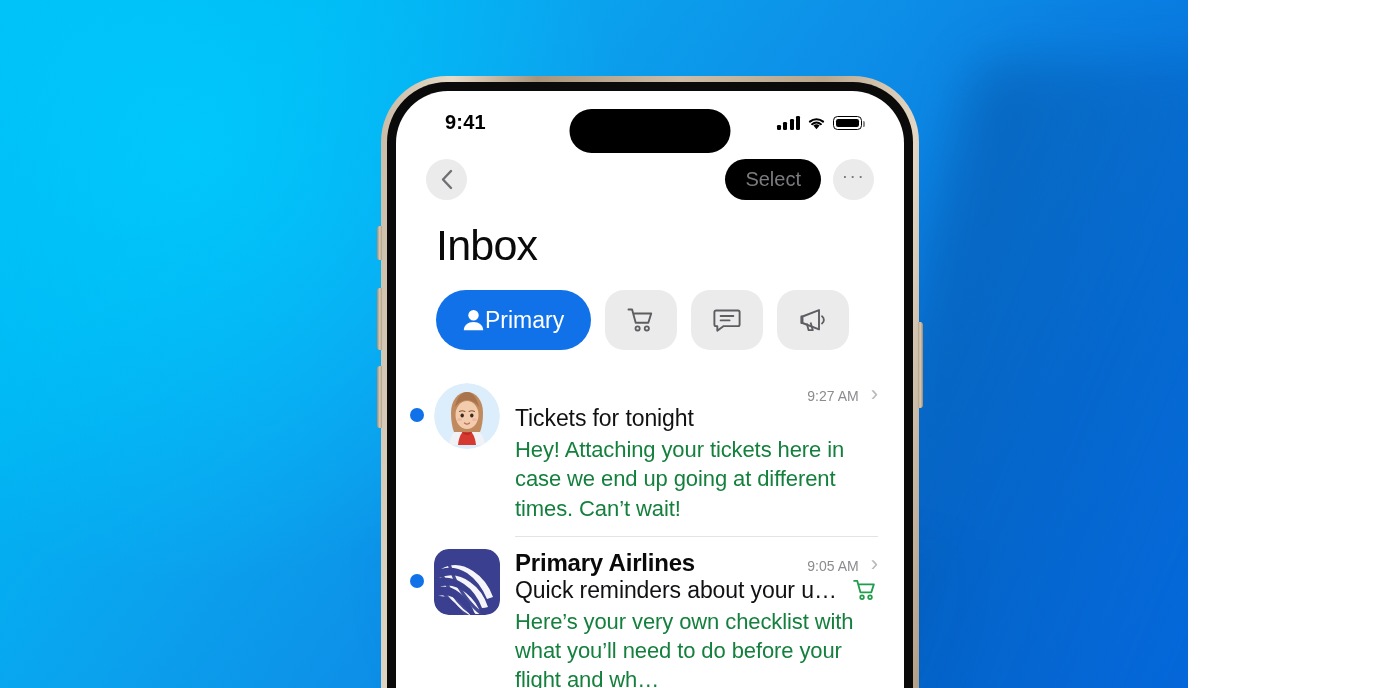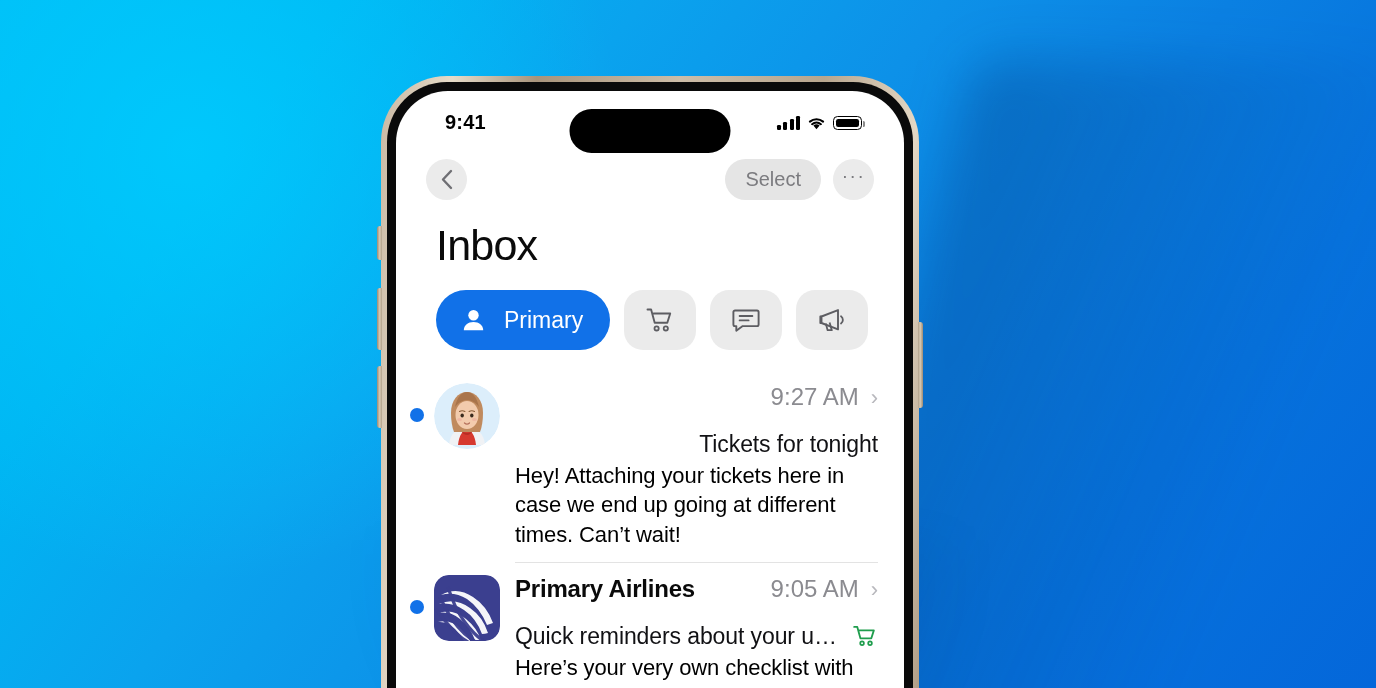--- a/index.html
+++ b/index.html
@@ -7,21 +7,21 @@
   html, body {
     width: 1376px;
     height: 688px;
     overflow: hidden;
     font-family: "Liberation Sans", sans-serif;
   }
 
   
   #backdrop {
     position: relative;
-    width: 1376px;
+    width: 1188px;
     height: 688px;
     background:
       linear-gradient(127deg,
         #00bdf6 0%,
         #00b4f2 18%,
         #0aa3ee 34%,
         #0d91e8 50%,
         #0a80e2 65%,
         #0672dd 80%,
         #0467da 100%);
@@ -172,21 +172,21 @@
     width: 41px; height: 41px; border-radius: 50%;
     background: #ebebeb;
     display: flex; align-items: center; justify-content: center;
     cursor: pointer;
   }
   #nav-spacer { flex: 1; }
   #select-btn {
     height: 41px;
     padding: 0 20px;
     border-radius: 21px;
-    background: #e5e5e5;
+    background: #000000;
     display: flex; align-items: center; justify-content: center;
     font-size: 20px;
     color: #7b7b7f;
     cursor: pointer;
     margin-right: 12px;
   }
   #more-btn { font-size: 19px; color: #7b7b7f; letter-spacing: 1.5px; line-height: 1; padding-bottom: 7px; }
 
   
   #page-title {
@@ -203,21 +203,21 @@
     align-items: center;
     gap: 14px;
     padding: 20px 0 0 40px;
   }
   #tab-primary {
     height: 60px;
     padding: 0 27px;
     border-radius: 30px;
     background: #1171e8;
     color: #fff;
-    display: flex; align-items: center; gap: 20px;
+    display: flex; align-items: center; gap: 1px;
     font-size: 23px;
     cursor: pointer;
   }
   .tab-icon-btn {
     width: 72px; height: 60px;
     border-radius: 19px;
     background: #ebebeb;
     display: flex; align-items: center; justify-content: center;
     cursor: pointer;
   }
@@ -256,37 +256,37 @@
     font-size: 24px;
     font-weight: bold;
     color: #0a0a0a;
     white-space: nowrap;
     overflow: hidden;
     text-overflow: ellipsis;
     letter-spacing: -0.2px;
   }
   .row-time {
     margin-left: auto;
-    font-size: 24px;
+    font-size: 14px;
     color: #8b8b90;
     white-space: nowrap;
   }
   .chevron-right { color: #b8b8bd; font-size: 22px; line-height: 1; margin-left: 4px; }
-  .subject-line { display: flex; align-items: center; gap: 8px; margin-top: 20px; justify-content: flex-end; }
+  .subject-line { display: flex; align-items: center; gap: 8px; margin-top: 0; }
   .subject {
     font-size: 23px;
     color: #111114;
     white-space: nowrap;
     overflow: hidden;
     text-overflow: ellipsis;
     letter-spacing: -0.1px;
   }
   .preview {
     font-size: 22px;
-    color: #000000;
+    color: #15803d;
     line-height: 1.33;
     margin-top: 3px;
     letter-spacing: -0.1px;
   }
 
   
   .memoji-circle { width: 100%; height: 100%; border-radius: 50%; overflow: hidden; }
 </style>
 </head>
 <body>

